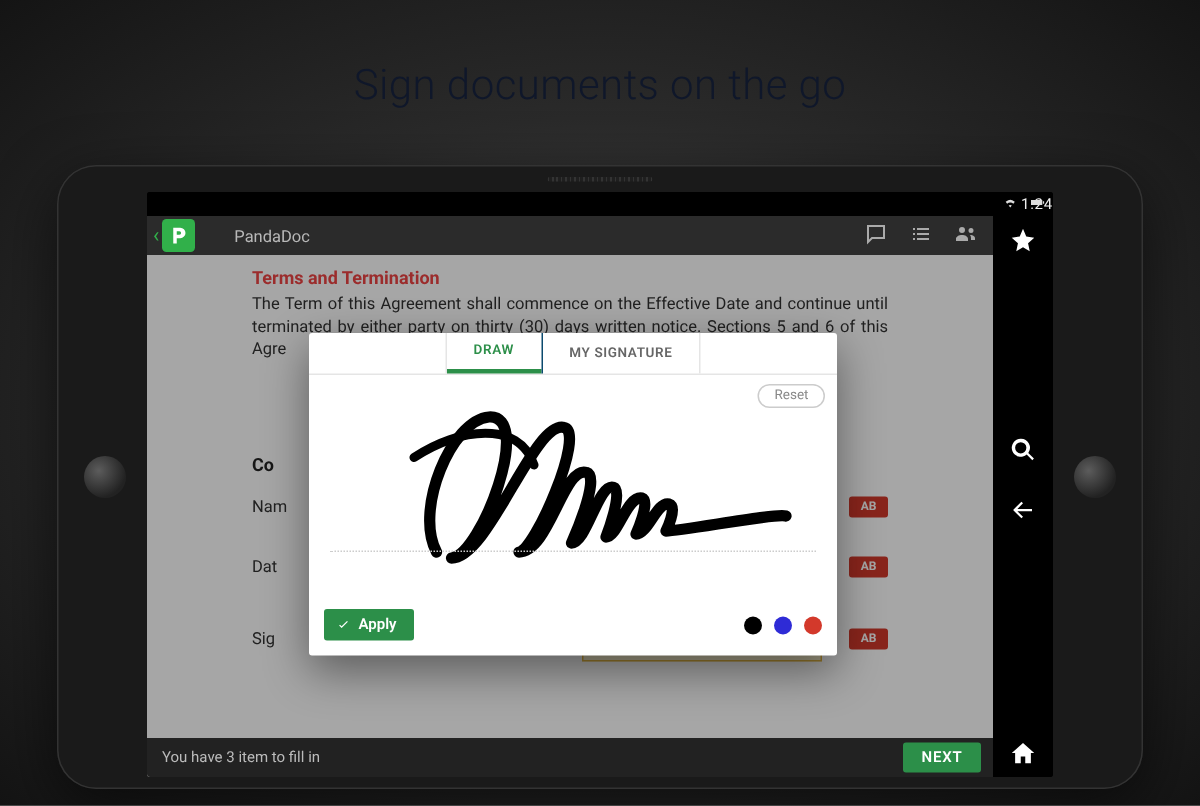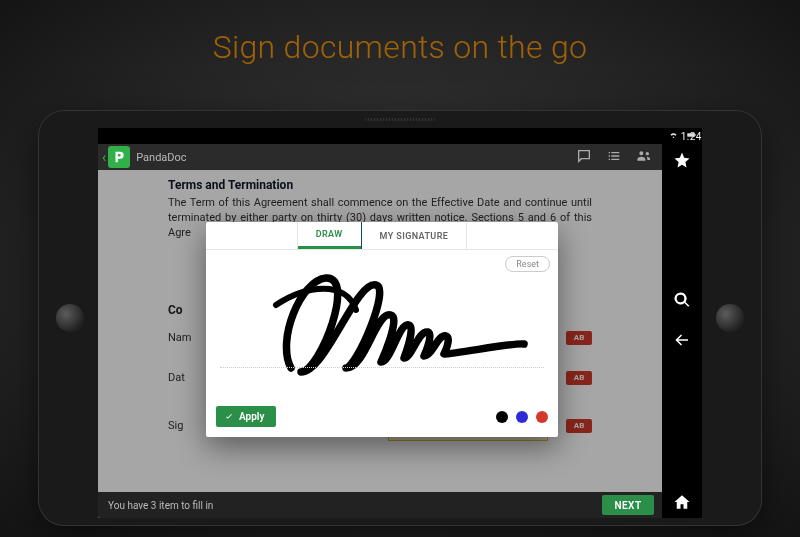--- a/index.html
+++ b/index.html
@@ -1,18 +1,18 @@
 <!DOCTYPE html>
 <html><head>
 <meta charset="utf-8">
 <style>
   * { box-sizing: border-box; margin: 0; padding: 0; }
   html, body { width: 800px; height: 537px; overflow: hidden; font-family: -apple-system, BlinkMacSystemFont, "Segoe UI", Roboto, Helvetica, Arial, sans-serif; }
   body { background: radial-gradient(ellipse at center, #4a4a4a 0%, #2a2a2a 50%, #141414 100%); position: relative; }
-  .hero-title { color: #a16207; font-weight: 300; font-size: 32px; text-align: center; padding-top: 28px; letter-spacing: 0.3px; }
+  .hero-title { color: #0f172a; font-weight: 300; font-size: 28px; text-align: center; padding-top: 40px; letter-spacing: 0.3px; }
 
   
   .tablet-frame { position: absolute; top: 110px; left: 38px; width: 724px; height: 416px; background: #1a1a1a; border-radius: 26px; box-shadow: 0 12px 40px rgba(0,0,0,.6), inset 0 0 0 1px #333; }
   
   .speaker-line { position: absolute; top: 8px; left: 50%; transform: translateX(-50%); width: 70px; height: 3px; background: repeating-linear-gradient(90deg,#444,#444 1px,#222 1px,#222 3px); border-radius: 2px; opacity:.6;}
   
   .side-dot { position:absolute; top:50%; width:28px; height:28px; border-radius:50%; background:radial-gradient(circle at 35% 35%,#5c5c5c,#222 70%); transform:translateY(-50%);}
   .side-dot.left{ left:18px;} .side-dot.right{ right:18px;}
 
   .screen { position:absolute; top:18px; left:60px; width:604px; height:390px; background:#000; border-radius:2px; overflow:hidden; }
@@ -31,28 +31,28 @@
   .rail-icon svg{width:18px;height:18px;fill:#fff;}
 
   
   .app { position:absolute; left:0; top:16px; right:40px; bottom:0; background:#e9e7e4; }
 
   
   .app-header { height:26px; background:#2b2b2b; display:flex; align-items:center; color:#b8b8b8; font-size:11px; }
   .app-logo { width:22px; height:22px; margin:0 6px 0 4px; background:#31b04a; border-radius:3px; display:flex; align-items:center; justify-content:center;}
   .app-logo svg{width:14px;height:14px;fill:#fff;}
   .ah-back { color:#31b04a; font-size:14px; margin-left:4px; margin-right:-2px;}
-  .ah-name { flex:1; }
+  .ah-name { flex:1;margin-left:20px; }
   .ah-actions { display:flex; gap:14px; padding-right:10px;}
   .ah-actions svg{width:16px;height:16px;fill:#aaa;}
 
   
   .doc-area { position:absolute; top:26px; left:0; right:0; bottom:26px; background:#fff; overflow:hidden;}
   .doc-inner { padding:8px 70px 12px 70px; font-size:11px; color:#333; text-align:justify;}
-  .sec-title { color:#0f172a; font-weight:700; font-size:12px; margin-bottom:4px;}
+  .sec-title { color:#ef4444; font-weight:700; font-size:12px; margin-bottom:4px;}
   .para { line-height:1.35;}
   .sec-title2 { font-weight:700; color:#222; font-size:12px; margin-top:62px; margin-bottom:8px;}
   .field-row { display:flex; align-items:center; height:26px; margin-bottom:14px; gap:10px;}
   .field-label { width:40px; font-size:11px; color:#333;}
   .field-box { height:22px; border:1px solid #5fb570; background:#d9efd9; flex:0 0 160px;}
   .field-box.wide { flex:0 0 220px;}
   .sign-box { width:160px; height:30px; border:1px solid #e7b843; background:#fbf1cc; display:flex; align-items:center; justify-content:center; gap:6px; color:#ad6a00; font-size:11px;}
   .sign-box svg{width:12px;height:12px;fill:#ad6a00;}
   .ab-tag { width:26px; height:14px; background:#d3392b; border-radius:2px; color:#fff; font-size:8px; font-weight:700; display:flex; align-items:center; justify-content:center; position:relative;}
   .ab-tag::before{content:""; position:absolute;left:-5px;top:2px;border:5px solid transparent;border-right-color:#d3392b;}

